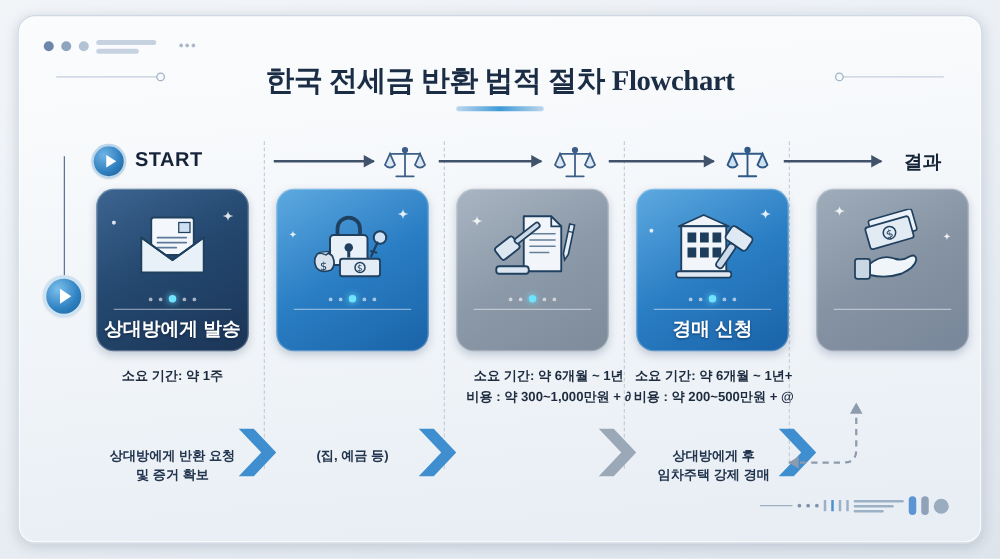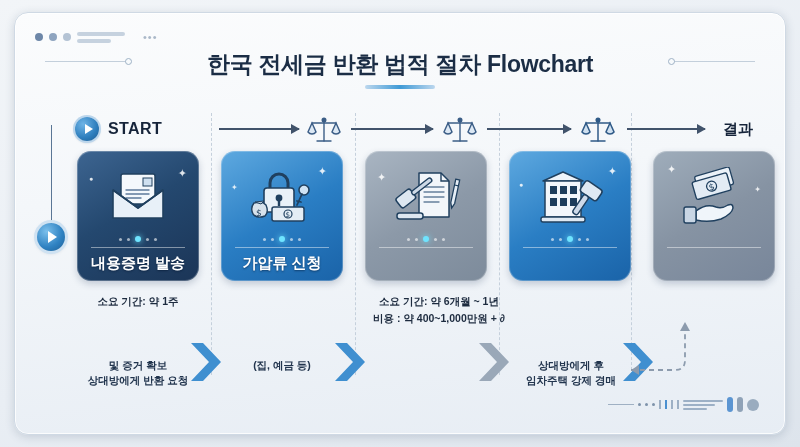--- a/index.html
+++ b/index.html
@@ -24,21 +24,21 @@
   .dot { width:8px;height:8px;border-radius:50%; }
   .d1{background:#6d87a8;} .d2{background:#8ea4bf;} .d3{background:#b4c3d4;}
   .chrome-stack{position:relative;width:50px;height:12px;}
   .chrome-stack i{position:absolute;left:0;height:4px;border-radius:2px;background:#c6d2df;display:block;}
   .chrome-stack i:nth-child(1){top:1px;width:48px;}
   .chrome-stack i:nth-child(2){top:8px;width:34px;}
   .ellipsis{margin-left:10px;color:#aab8c8;font-size:11px;letter-spacing:1px;}
 
   
   .title-wrap{position:absolute; top:36px; left:0; right:0; text-align:center;}
-  .title{font-size:23px;font-weight:bold;color:#1b2d45;letter-spacing:-.3px;display:inline-block;}
+  .title{font-size:23px;font-weight:bold;color:#1b2d45;letter-spacing:-.3px;display:inline-block;font-family:Liberation Serif, serif;}
   .title-rule{width:70px;height:4px;border-radius:2px;margin:5px auto 0;
     background:linear-gradient(90deg,#bcd7ee,#3f9ad6,#bcd7ee);}
   .title-line{position:absolute;top:48px;height:1px;background:#c3cfdb;}
   .tl-left{left:30px;width:82px;}
   .tl-right{right:30px;width:82px;}
   .title-node{position:absolute;top:45px;width:7px;height:7px;border-radius:50%;
     border:1.5px solid #9fb2c6;background:#f7fafc;}
   .tn-left{left:110px;} .tn-right{right:110px;}
 
   
@@ -219,21 +219,21 @@
         <span class="sparkle" style="right:12px;top:16px">✦</span>
         <span class="sparkle" style="left:12px;top:24px;font-size:7px">●</span>
         <div class="leds">
             <i></i>
             <i></i>
             <i class="big"></i>
             <i></i>
             <i></i>
           </div>
         <div class="card-rule"></div>
-        <div class="card-label">내용증명 발송</div>
+        <div class="card-label">상대방에게 발송</div>
       </div>
       <svg class="chev" style="left:112px" viewBox="0 0 32 42">
         <path d="M2 2 L20 21 L2 40 L14 40 L32 21 L14 2 Z" fill="#3f8fd0"></path>
       </svg>
 
       <div class="card c-blue" style="left:144px">
         <div class="card-art">
           <svg width="76" height="58" viewBox="0 0 76 58">
             <path d="M26 22 v-6 a9 9 0 0 1 18 0 v6" fill="none" stroke="#20405f" stroke-width="3"></path>
             <rect x="20" y="21" width="30" height="24" rx="3" fill="#e9f1f8" stroke="#20405f" stroke-width="1.6"></rect>
@@ -252,21 +252,20 @@
         <span class="sparkle" style="right:16px;top:14px">✦</span>
         <span class="sparkle" style="left:10px;top:32px;font-size:8px">✦</span>
         <div class="leds">
             <i></i>
             <i></i>
             <i class="big"></i>
             <i></i>
             <i></i>
           </div>
         <div class="card-rule"></div>
-        <div class="card-label">가압류 신청</div>
       </div>
       <svg class="chev" style="left:256px" viewBox="0 0 32 42">
         <path d="M2 2 L20 21 L2 40 L14 40 L32 21 L14 2 Z" fill="#3f8fd0"></path>
       </svg>
 
       <div class="card c-gray" style="left:288px">
         <div class="card-art">
           <svg width="74" height="58" viewBox="0 0 74 58">
             <path d="M30 6 h22 l8 8 v36 h-30 Z" fill="#f2f6fa" stroke="#20405f" stroke-width="1.5" stroke-linejoin="round"></path>
             <path d="M52 6 v8 h8" fill="none" stroke="#20405f" stroke-width="1.4"></path>
@@ -324,20 +323,21 @@
         <span class="sparkle" style="right:14px;top:14px">✦</span>
         <span class="sparkle" style="left:10px;top:30px;font-size:7px">●</span>
         <div class="leds">
             <i></i>
             <i></i>
             <i class="big"></i>
             <i></i>
             <i></i>
           </div>
         <div class="card-rule"></div>
+        <div class="card-label">경매 신청</div>
       </div>
       <svg class="chev" style="left:544px" viewBox="0 0 32 42">
         <path d="M2 2 L20 21 L2 40 L14 40 L32 21 L14 2 Z" fill="#3f8fd0"></path>
       </svg>
 
       <div class="card c-gray2" style="left:576px">
         <div class="card-art">
           <svg width="76" height="58" viewBox="0 0 76 58">
             <g transform="rotate(-16 40 20)">
               <rect x="22" y="4" width="36" height="18" rx="2" fill="#eaf1f8" stroke="#20405f" stroke-width="1.3"></rect>
@@ -353,26 +353,30 @@
         <span class="sparkle" style="right:14px;top:34px;font-size:8px">✦</span>
         <div class="card-rule"></div>
       </div>
     </div>
 
     <div class="meta" style="left:48px;top:280px">
       <div>소요 기간: 약 1주</div>
     </div>
     <div class="meta" style="left:348px;top:280px;width:152px">
       <div>소요 기간: 약 6개월 ~ 1년</div>
-      <div>비용 : 약 400~1,000만원 + ∂</div>
+      <div>비용 : 약 300~1,000만원 + ∂</div>
+    </div>
+    <div class="meta" style="left:480px;top:280px;width:152px">
+      <div>소요 기간: 약 6개월 ~ 1년+</div>
+      <div>비용 : 약 200~500만원 + @</div>
     </div>
 
     <div class="caption" style="left:48px;top:345px">
+      <div>상대방에게 반환 요청</div>
       <div>및 증거 확보</div>
-      <div>상대방에게 반환 요청</div>
     </div>
     <div class="caption" style="left:192px;top:345px">
       <div>(집, 예금 등)</div>
     </div>
     <div class="caption" style="left:480px;top:345px;width:152px">
       <div>상대방에게 후</div>
       <div>임차주택 강제 경매</div>
     </div>
 
     <svg class="feedback" viewBox="0 0 150 80">

